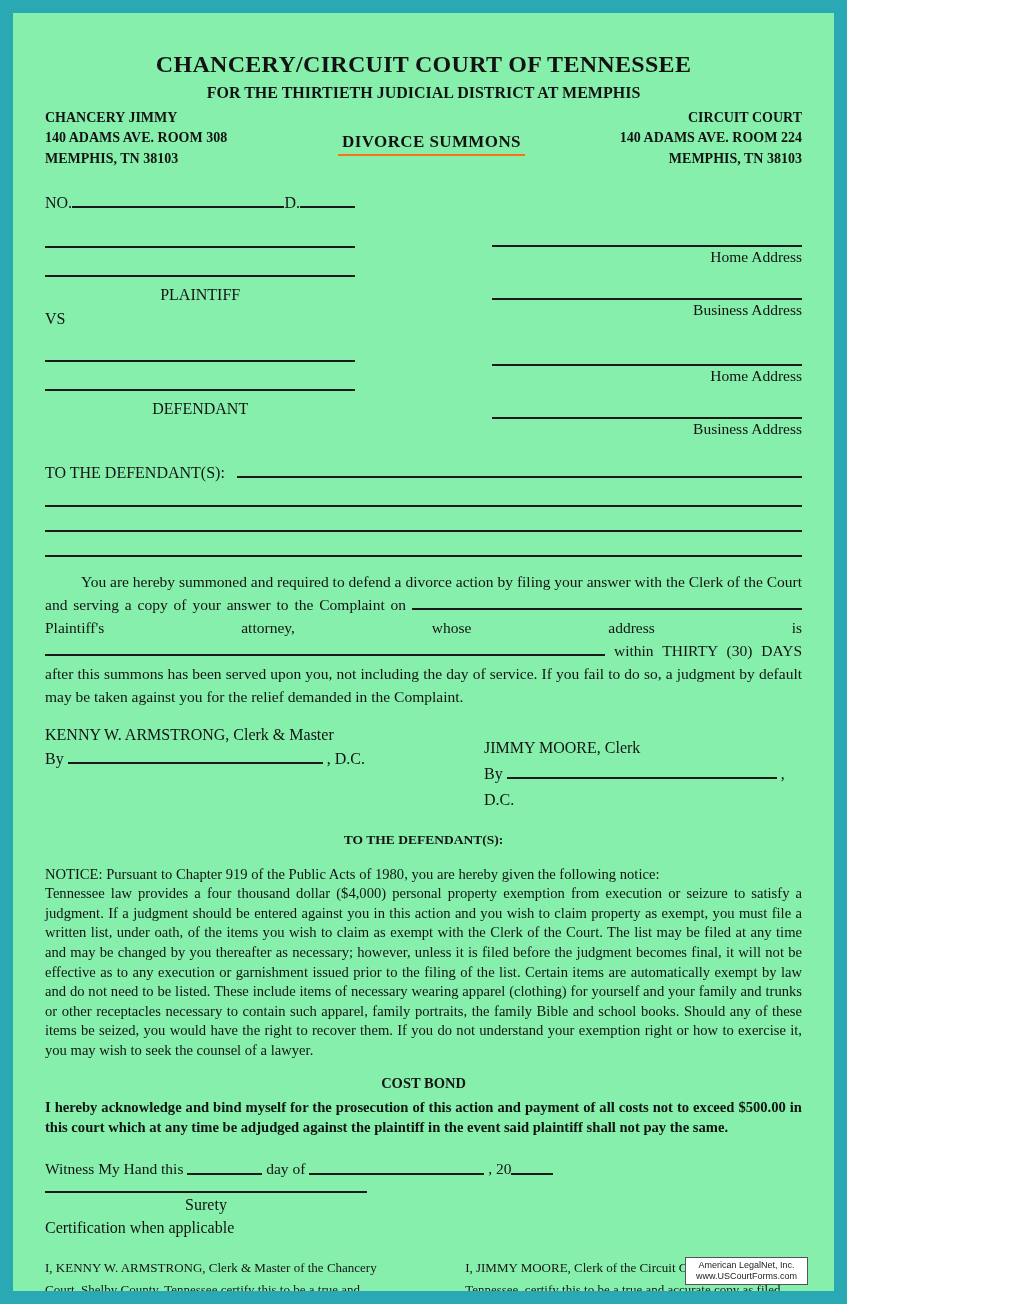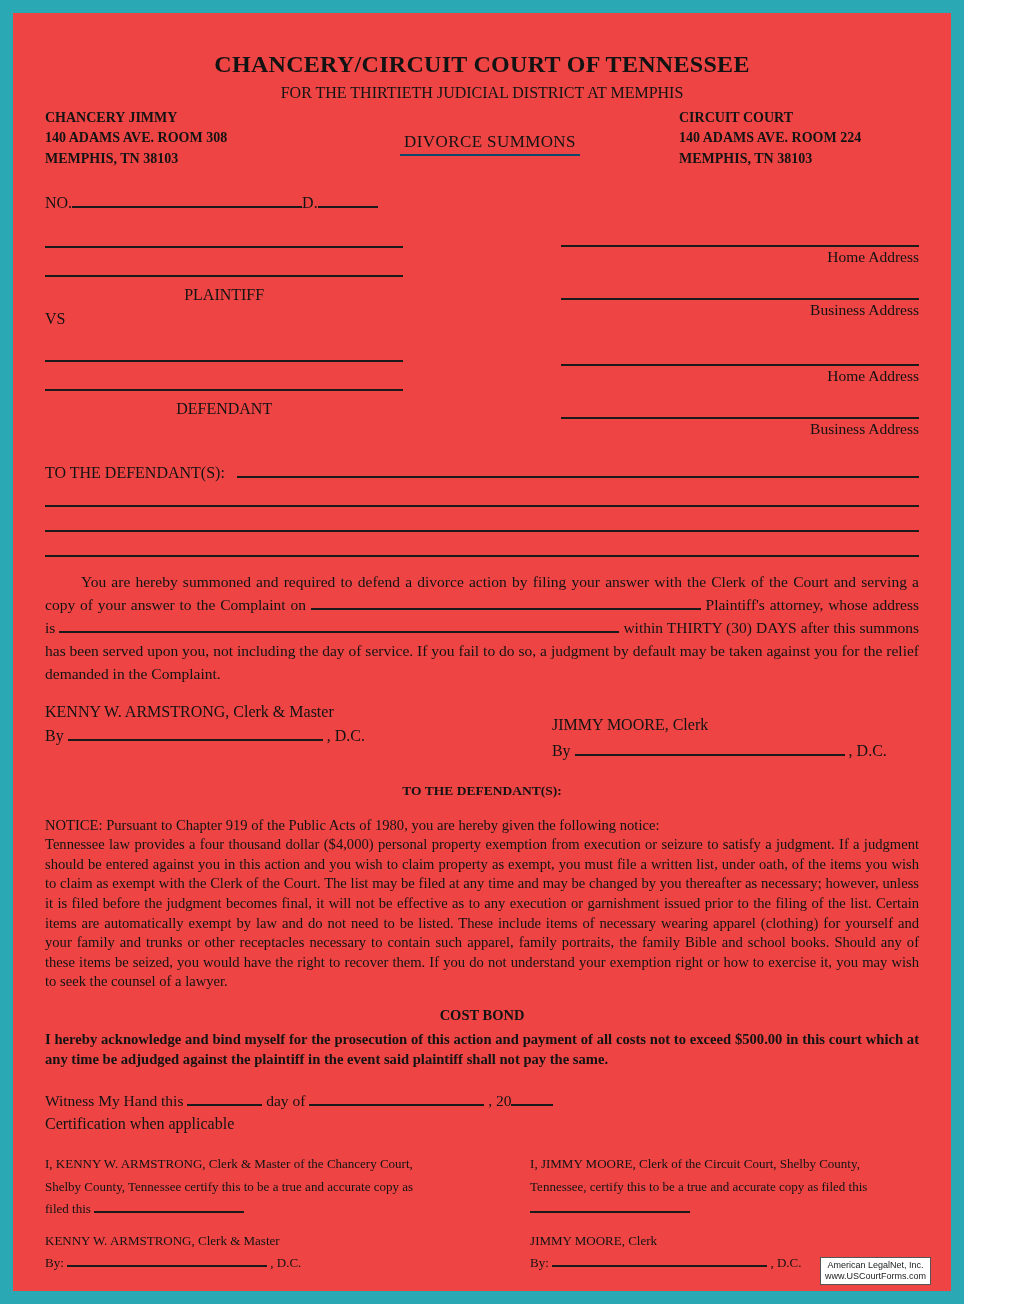--- a/index.html
+++ b/index.html
@@ -1,32 +1,32 @@
 <!DOCTYPE html>
 <html><head>
 <meta charset="utf-8">
 <style>
   html,body { margin:0; padding:0; background:#ffffff; }
   .page {
     position:relative;
-    width:964px; height:1304px;
+    width:847px; height:1304px;
     box-sizing:border-box;
     border:13px solid #2aa9b4;
-    background:#ef4444;
+    background:#86efac;
     font-family:"Liberation Serif","DejaVu Serif",serif;
     color:#131313;
     padding:14px 32px 0 32px;
     overflow:hidden;
   }
   .doc-title { margin:24px 0 0; text-align:center; font-size:24px; font-weight:bold; letter-spacing:0.3px; }
-  .doc-subtitle { margin:6px 0 0; text-align:center; font-size:16px; font-weight:normal; }
+  .doc-subtitle { margin:6px 0 0; text-align:center; font-size:16px; font-weight:bold; }
   .court-row { display:flex; justify-content:space-between; align-items:flex-start; margin-top:6px; }
   .court-addr { font-weight:bold; font-size:14px; line-height:1.45; width:240px; }
-  .court-addr.right { text-align:left; }
-  .form-title { font-size:17px; font-weight:normal; border-bottom:2px solid #0c4a6e; padding:0 4px 2px; margin-top:24px; letter-spacing:0.4px;margin-left:16px; }
+  .court-addr.right { text-align:right; }
+  .form-title { font-size:17px; font-weight:bold; border-bottom:2px solid #f97316; padding:0 4px 2px; margin-top:24px; letter-spacing:0.4px;margin-left:16px; }
 
   .case-caption { display:flex; justify-content:space-between; margin-top:24px; }
   .caption-left  { width:41%; font-size:16px; }
   .caption-right { width:41%; margin-top:25px; font-size:15.5px; }
   .no-row { display:flex; align-items:baseline; height:26px;text-align:center; }
   .iblank { display:inline-block; border-bottom:2px solid #1a1a1a; height:0.8em; }
   .line  { height:27px; border-bottom:2px solid #1a1a1a; }
   .center-label { text-align:center; margin-top:9px; height:23px; }
   .vs-label { margin-top:1px; height:23px; }
   .right-label { text-align:right; margin-top:1px; height:23px; }
@@ -59,22 +59,22 @@
   .cert-col { width:44.5%; font-size:13px; line-height:22.5px; }
   .cert-name { margin-top:9px; }
 
   .w60  { width:60px; }  .w75  { width:75px; }  .w135 { width:135px; }
   .w150 { width:150px; } .w160 { width:160px; } .w175 { width:175px; }
   .w200 { width:200px; } .w215 { width:215px; } .w230 { width:230px; }
   .w38  { width:38px; }  .w42  { width:42px; }  .w255 { width:255px; }
   .w270 { width:270px; } .w390 { width:390px; } .w560 { width:560px; }
 
   .footer-box {
-    position:absolute; right:20px; bottom:6px;
-    border:1px solid #555; padding:2px 4px;
+    position:absolute; right:26px; bottom:6px;
+    border:1px solid #555; padding:2px 10px;
     font-family:"Liberation Sans","DejaVu Sans",sans-serif;
     font-size:9px; line-height:1.25; text-align:center; color:#222;
     background:#fff;
   }
 </style>
 </head>
 <body>
 
 <div class="page" style="border-color: rgb(42, 169, 180);">
 
@@ -171,20 +171,24 @@
   <p class="costbond-body">I hereby acknowledge and bind myself for the prosecution of this action and payment of all costs not to exceed $500.00 in this court which at any time be adjudged against the plaintiff in the event said plaintiff shall not pay the same.</p>
 
   <div class="witness-row">
     <div class="witness-left">
       <span>Witness My Hand this</span>
       <span class="iblank w75"></span>
       <span>day of</span>
       <span class="iblank w175"></span>
       <span>, 20</span><span class="iblank w42"></span>
     </div>
+    <div class="surety-col">
+      <div class="sline"></div>
+      <div>Surety</div>
+    </div>
   </div>
   <div class="cert-note">Certification when applicable</div>
 
   <section class="cert-row">
     <div class="cert-col">
       <span>I, KENNY W. ARMSTRONG, Clerk &amp; Master of the Chancery Court, Shelby County, Tennessee certify this to be a true and accurate copy as filed this</span>
       <span class="iblank w150"></span>
       <div class="cert-name">KENNY W. ARMSTRONG, Clerk &amp; Master</div>
       <div>
         <span>By:</span>

